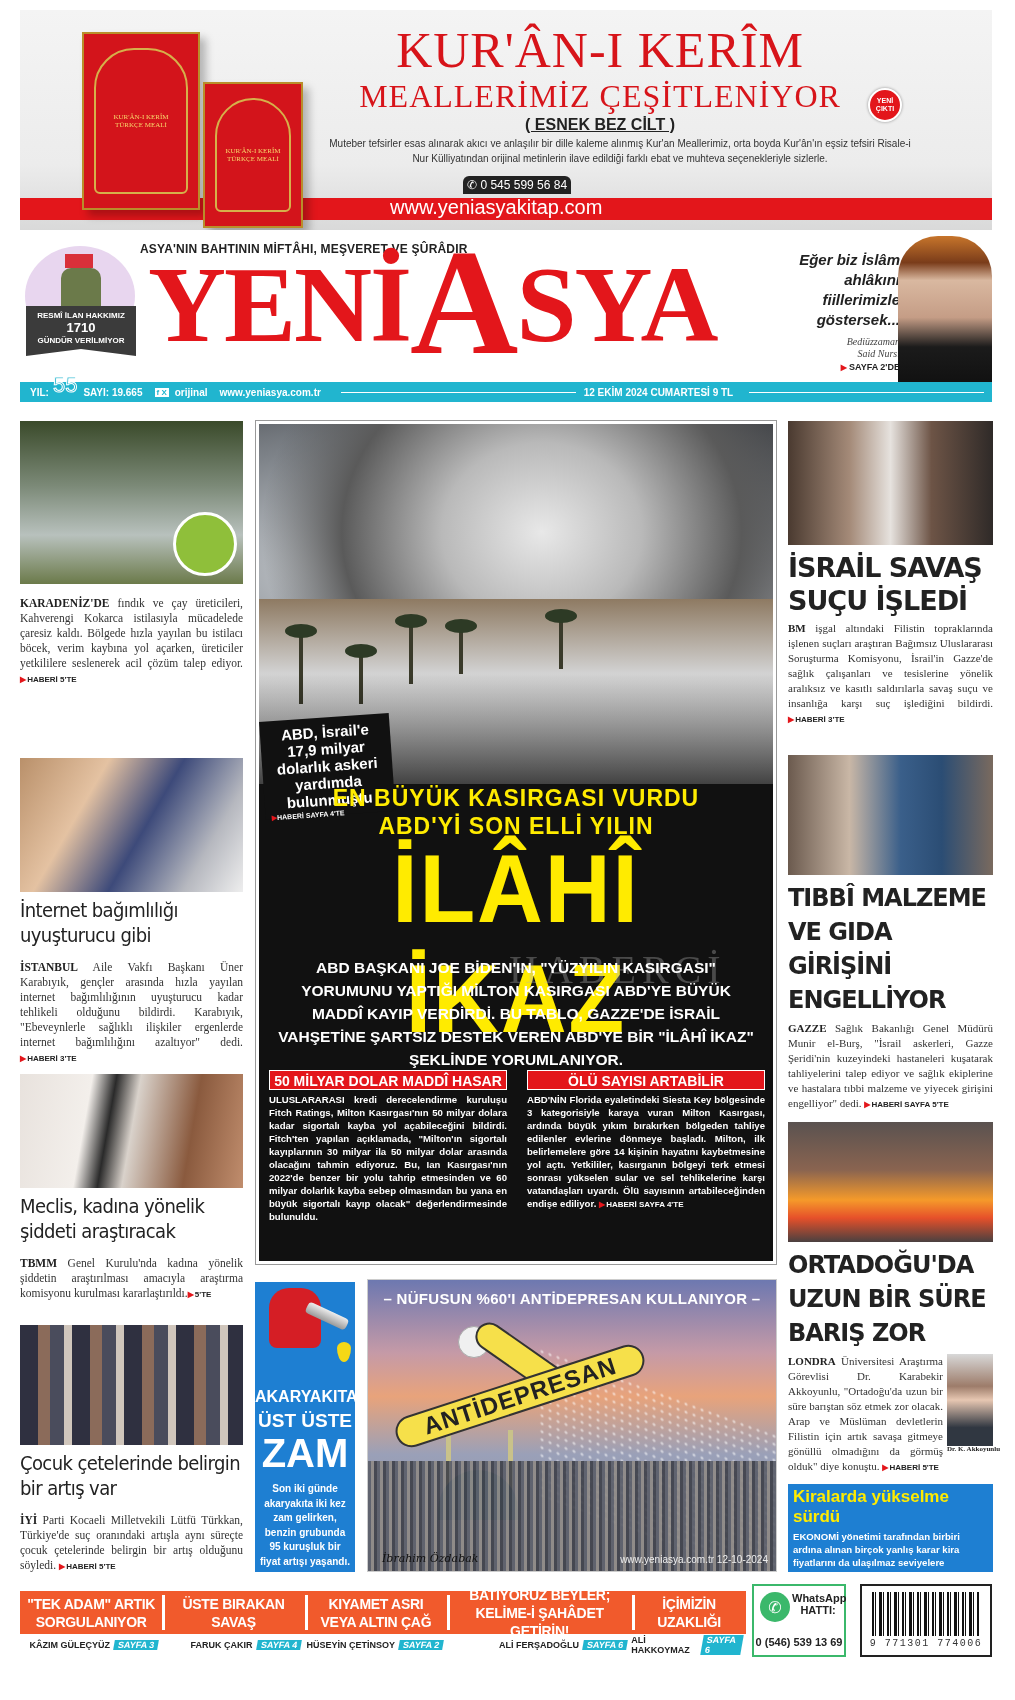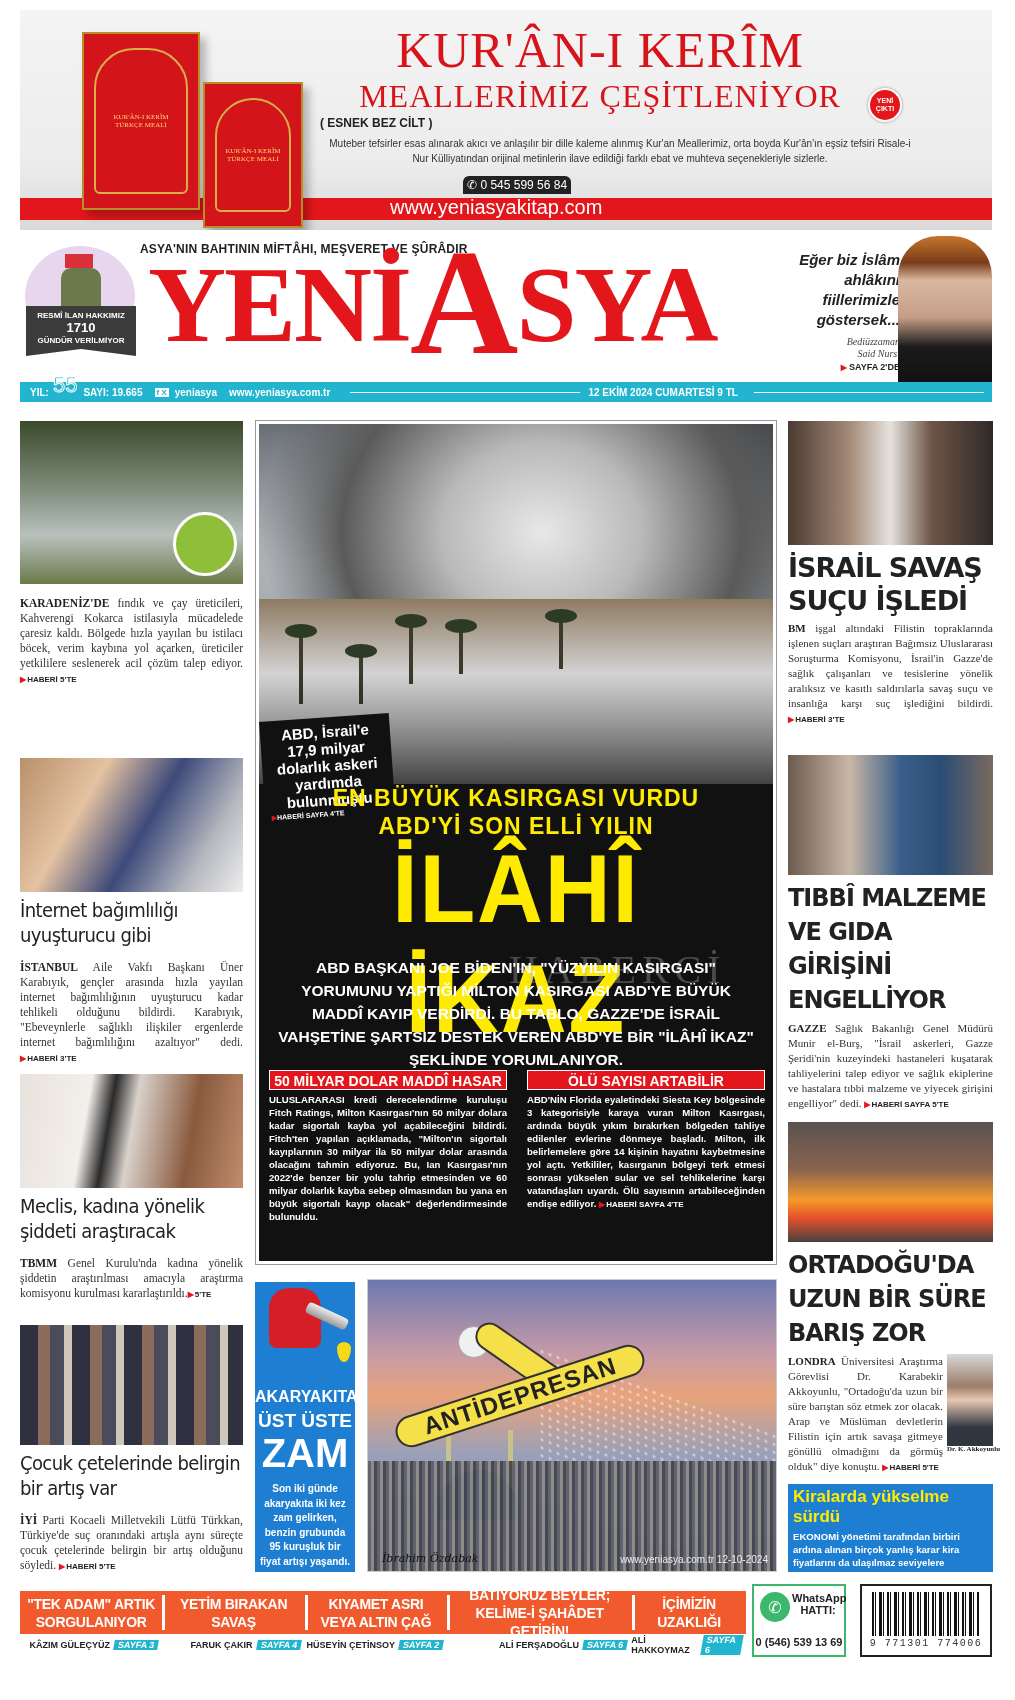--- a/index.html
+++ b/index.html
@@ -9,21 +9,21 @@
   
   .ad { position: absolute; left: 20px; top: 10px; width: 972px; height: 220px; background: linear-gradient(180deg,#f4f4f4 0%,#ececec 70%,#d9d9d9 100%); overflow: hidden; }
   .ad-redbar { position: absolute; left: 0; right: 0; top: 188px; height: 22px; background: #e3161b; }
   .ad-url { position: absolute; left: 370px; top: 186px; font-size: 20px; color: #fff; font-family: "Liberation Sans", sans-serif; }
   .ad-book1 { position: absolute; left: 62px; top: 22px; width: 118px; height: 178px; background: #d3141b; border: 2px solid #b98e2a; box-shadow: 6px 6px 8px rgba(0,0,0,.25); }
   .ad-book2 { position: absolute; left: 183px; top: 72px; width: 100px; height: 146px; background: #d3141b; border: 2px solid #b98e2a; box-shadow: 6px 6px 8px rgba(0,0,0,.25); }
   .ad-book-inner { position: absolute; left: 10px; right: 10px; top: 14px; bottom: 14px; border: 2px solid #d6b04a; border-radius: 40px 40px 6px 6px; display: flex; align-items: center; justify-content: center; text-align: center; color: #f8d66a; font-family: "Liberation Serif", serif; font-size: 7px; padding: 4px; }
   .ad-title { position: absolute; left: 300px; top: 14px; width: 560px; text-align: center; font-family: "Liberation Serif", serif; color: #d7141a; font-size: 50px; letter-spacing: 1px; line-height: 52px; }
   .ad-sub { position: absolute; left: 300px; top: 68px; width: 560px; text-align: center; font-family: "Liberation Serif", serif; color: #d7141a; font-size: 32px; letter-spacing: 1px; }
   .ad-badge { position: absolute; left: 848px; top: 78px; width: 34px; height: 34px; border-radius: 50%; background: #e3161b; color: #fff; font-size: 7px; font-weight: bold; display: flex; align-items: center; justify-content: center; text-align: center; line-height: 8px; border: 2px solid #fff; box-shadow: 0 0 3px rgba(0,0,0,.4); }
-  .ad-cilt { position: absolute; left: 300px; top: 106px; width: 560px; text-align: left; font-size: 12px; font-weight: bold; color: #222; }
+  .ad-cilt { position: absolute; left: 300px; top: 106px; width: 560px; text-align: center; font-size: 16px; font-weight: bold; color: #222; text-decoration: underline; }
   .ad-desc { position: absolute; left: 300px; top: 126px; width: 600px; text-align: center; font-size: 10px; color: #333; line-height: 15px; }
   .ad-phone { position: absolute; left: 443px; top: 166px; background: #222; color: #fff; font-size: 12px; padding: 2px 4px; border-radius: 6px 6px 0 0; }
 
   
   .mast { position: absolute; left: 20px; top: 236px; width: 972px; height: 160px; }
   .seal { position: absolute; left: 5px; top: 10px; width: 110px; height: 100px; border-radius: 50%; background: #e8d6ef; }
   .seal-flag { position: absolute; left: 40px; top: 8px; width: 28px; height: 14px; background: #d9303a; }
   .seal-fig { position: absolute; left: 36px; top: 22px; width: 40px; height: 50px; background: #6b7a4a; border-radius: 10px 10px 2px 2px; }
   .seal-banner { position: absolute; left: 6px; top: 70px; width: 110px; height: 50px; background: #3b3b3b; color: #fff; text-align: center; font-weight: bold; font-size: 8px; line-height: 11px; padding-top: 4px; clip-path: polygon(0 0,100% 0,100% 100%,50% 86%,0 100%); }
   .seal-banner .n { font-size: 13px; line-height: 14px; }
@@ -164,21 +164,21 @@
       <div>Said Nursi</div>
     </div>
   <div class="quote-ref">SAYFA 2'DE</div>
   <div class="nursi"></div>
 </div>
 <div class="dateline">
   <span>YIL:</span>
   <span class="yil-num">55</span>
   <span class="seg">SAYI: 19.665</span>
   <span class="fbtw">f X</span>
-  <span class="seg">yeniasya</span>
+  <span class="seg">orijinal</span>
   <span class="seg">www.yeniasya.com.tr</span>
   <span class="rule"></span>
   <span class="date">12 EKİM 2024 CUMARTESİ 9 TL</span>
   <span class="rule"></span>
 </div>
 
 <div class="lcol" style="top:421px">
   <div class="photo" style="height:163px;background:linear-gradient(180deg,#3a4a2a 0%,#7c8a78 40%,#b8c1bd 70%,#6b7a4a 100%);">
     <div style="position:absolute;right:6px;bottom:8px;width:64px;height:64px;border-radius:50%;background:#8fbf3a;border:3px solid #fff;"></div>
   </div>
@@ -246,20 +246,21 @@
 
 <div class="cartoon">
   <div class="sprinkle"></div>
   <div class="minaret" style="left:78px"></div>
   <div class="minaret" style="left:140px"></div>
   <div class="mosque"></div>
   <div class="crowd"></div>
   <div class="prop"></div>
   <div class="plane-body"></div>
   <div class="plane-wing">ANTİDEPRESAN</div>
+  <div class="cartoon-title">– NÜFUSUN %60'I ANTİDEPRESAN KULLANIYOR –</div>
   <div class="cartoon-sig">İbrahim Özdabak</div>
   <div class="cartoon-url">www.yeniasya.com.tr 12-10-2024</div>
 </div>
 
 <div class="rcol" style="top:421px">
   <div class="photo" style="width:205px;height:124px;background:linear-gradient(90deg,#4a3a30 0%,#a48a78 30%,#e6e2de 50%,#6d5446 70%,#2f2a28 100%);"></div>
   <div class="rhead">İSRAİL SAVAŞ SUÇU İŞLEDİ</div>
   <div class="rbody"><b>BM</b><span> işgal altındaki Filistin topraklarında işlenen suçları araştıran Bağımsız Uluslararası Soruşturma Komisyonu, İsrail'in Gazze'de sağlık çalışanları ve tesislerine yönelik aralıksız ve kasıtlı saldırılarla savaş suçu ve insanlığa karşı suç işlediğini bildirdi. </span><span class="ref">HABERİ 3'TE</span></div>
 </div>
 
@@ -287,21 +288,21 @@
 
 <div class="foot">
   <div class="foot-item">
       <div>
         <div>"TEK ADAM" ARTIK</div>
         <div>SORGULANIYOR</div>
       </div>
     </div>
   <div class="foot-item">
       <div>
-        <div>YETİM BIRAKAN</div>
+        <div>ÜSTE BIRAKAN</div>
         <div>SAVAŞ</div>
       </div>
     </div>
   <div class="foot-item">
       <div>
         <div>KIYAMET ASRI</div>
         <div>VEYA ALTIN ÇAĞ</div>
       </div>
     </div>
   <div class="foot-item" style="flex:1.3">

